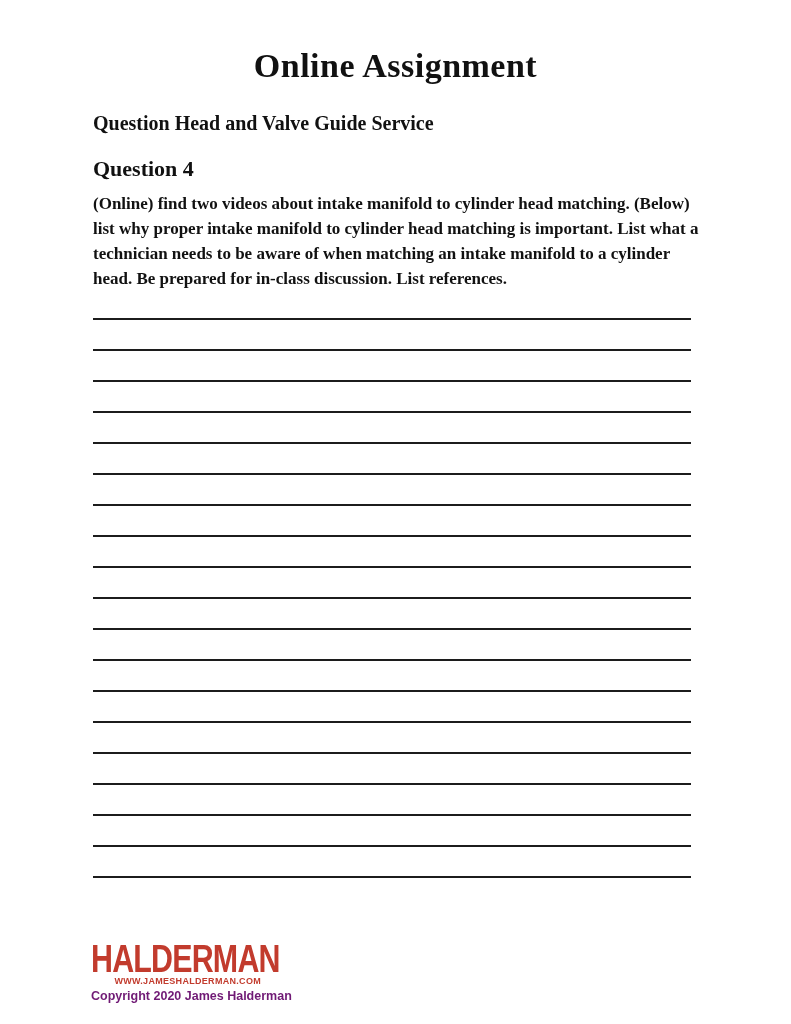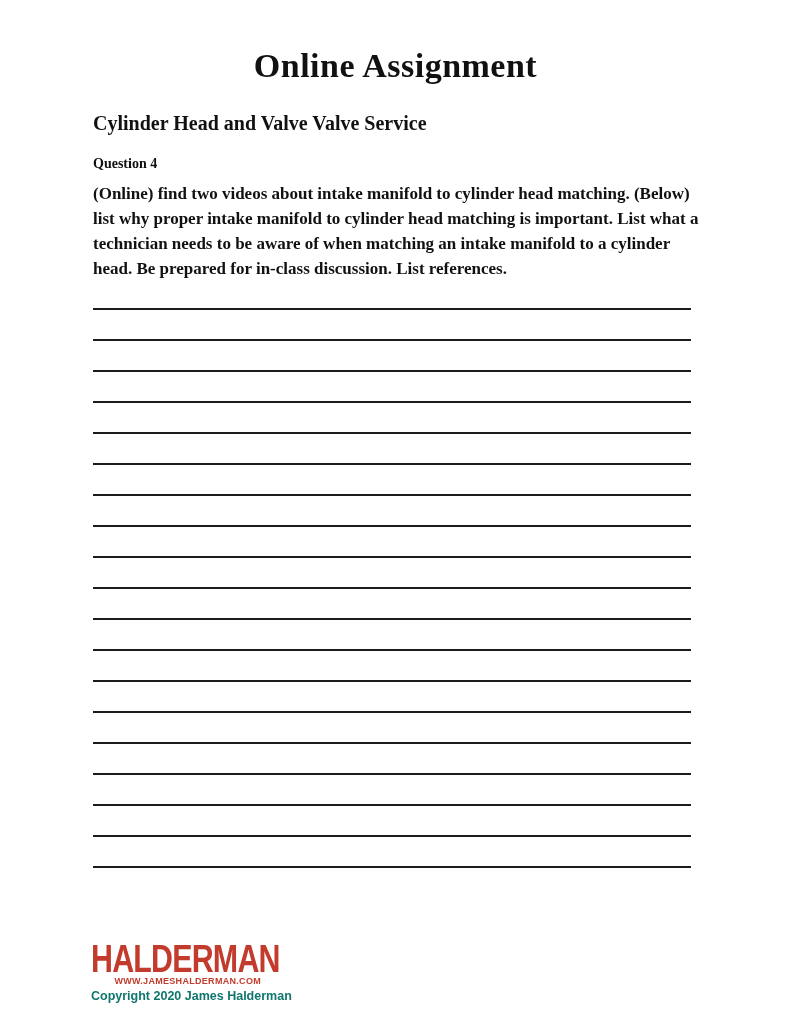--- a/index.html
+++ b/index.html
@@ -22,21 +22,21 @@
     letter-spacing: 0.5px;
   }
   .heading {
     margin: 22px 100px 0 93px;
     font-size: 20px;
     font-weight: bold;
     line-height: 29px;
   }
   .question-label {
     margin: 18px 100px 0 93px;
-    font-size: 14px;
+    font-size: 22px;
     font-weight: bold;
   }
   .question-text {
     margin: 9px 86px 0 93px;
     font-size: 17px;
     line-height: 25px;
     text-align: left;
     font-weight: bold;
   }
   .answer-lines {
@@ -72,34 +72,34 @@
     font-size: 9px;
     letter-spacing: 0.3px;
     text-align: right;
     margin-top: 2px;
     white-space: nowrap;
   }
   .copyright {
     font-family: "Liberation Sans", "DejaVu Sans", sans-serif;
     font-weight: bold;
     font-size: 12.5px;
-    color: #0f766e;
+    color: #701a75;
     margin-top: 3px;
     white-space: nowrap;
   }
 </style>
 </head>
 <body>
 
 <div class="page">
 
   <div class="title">Online Assignment</div>
 
   <div class="heading">
-    <div>Cylinder Head and Valve Valve Service</div>
+    <div>Question Head and Valve Guide Service</div>
   </div>
 
   <div class="question-label">Question 4</div>
 
   <div class="question-text">(Online) find two videos about intake manifold to cylinder head matching. (Below) list why proper intake manifold to cylinder head matching is important. List what a technician needs to be aware of when matching an intake manifold to a cylinder head. Be prepared for in-class discussion. List references.</div>
 
   <div class="answer-lines">
       <div class="answer-line"></div>
       <div class="answer-line"></div>
       <div class="answer-line"></div>

